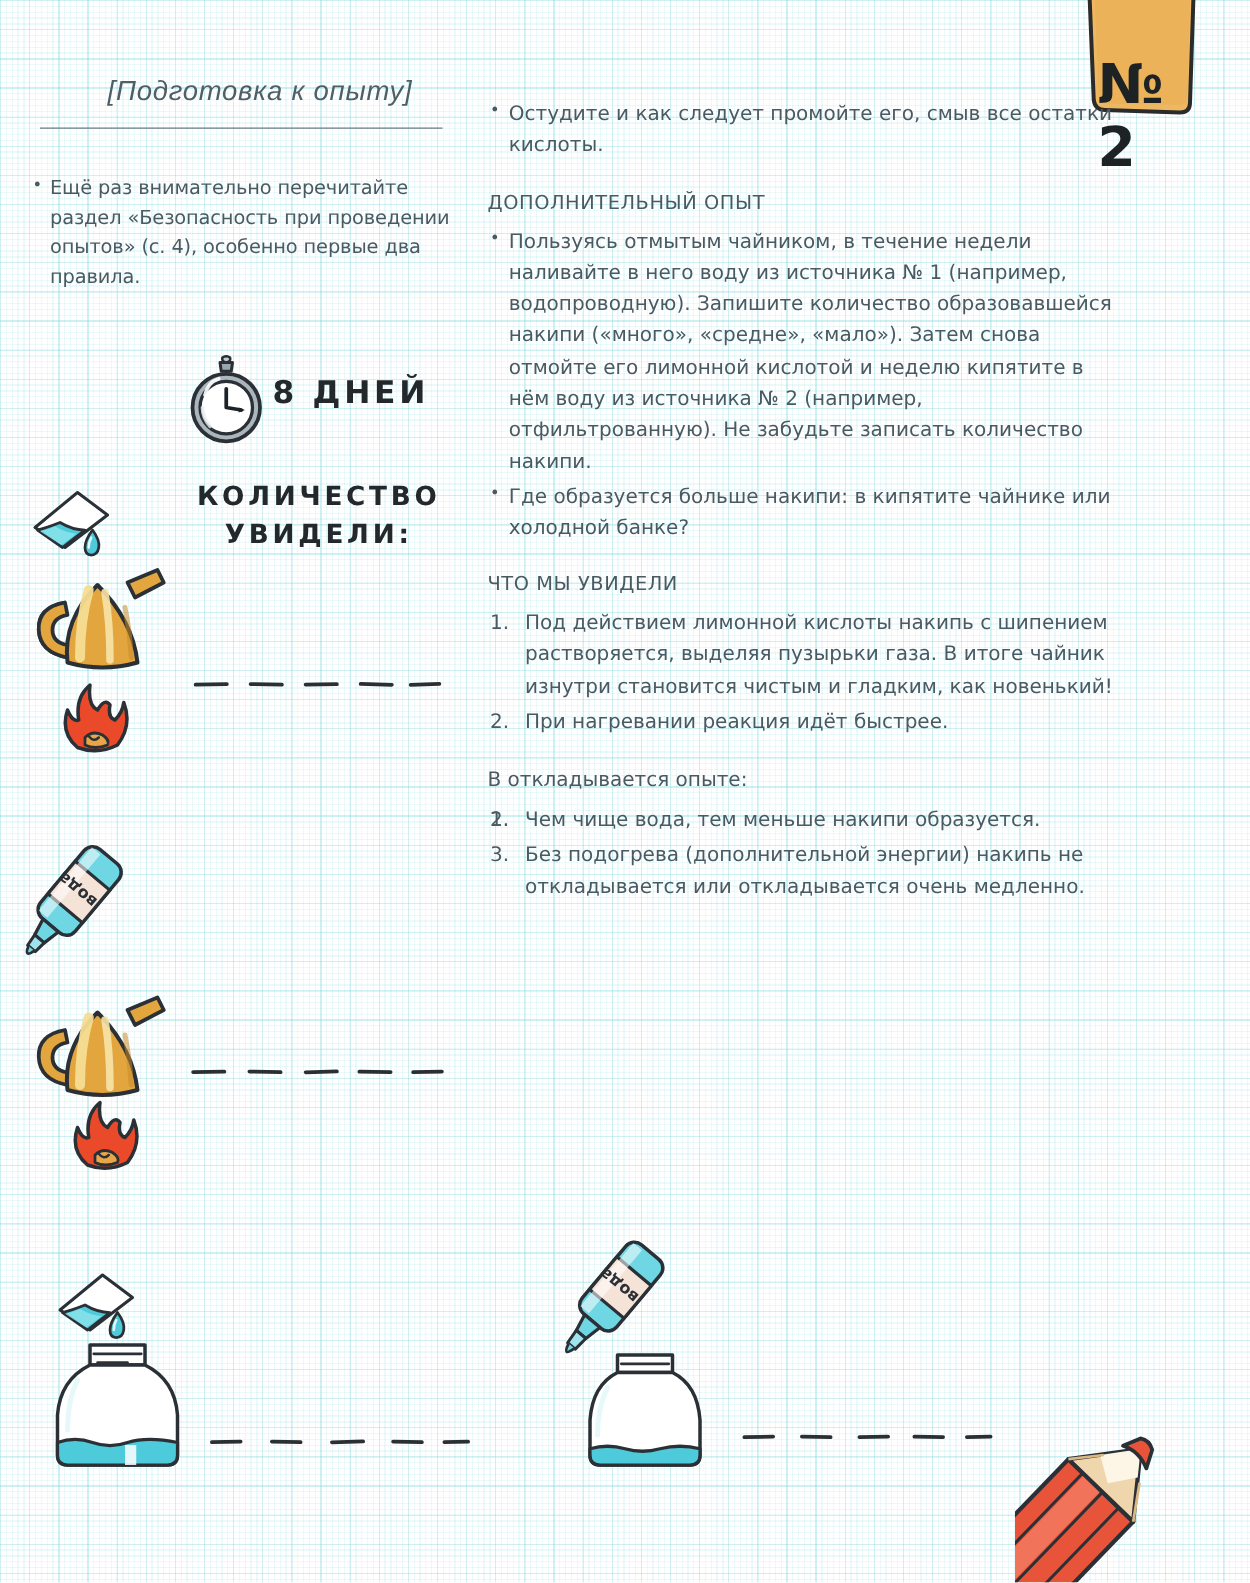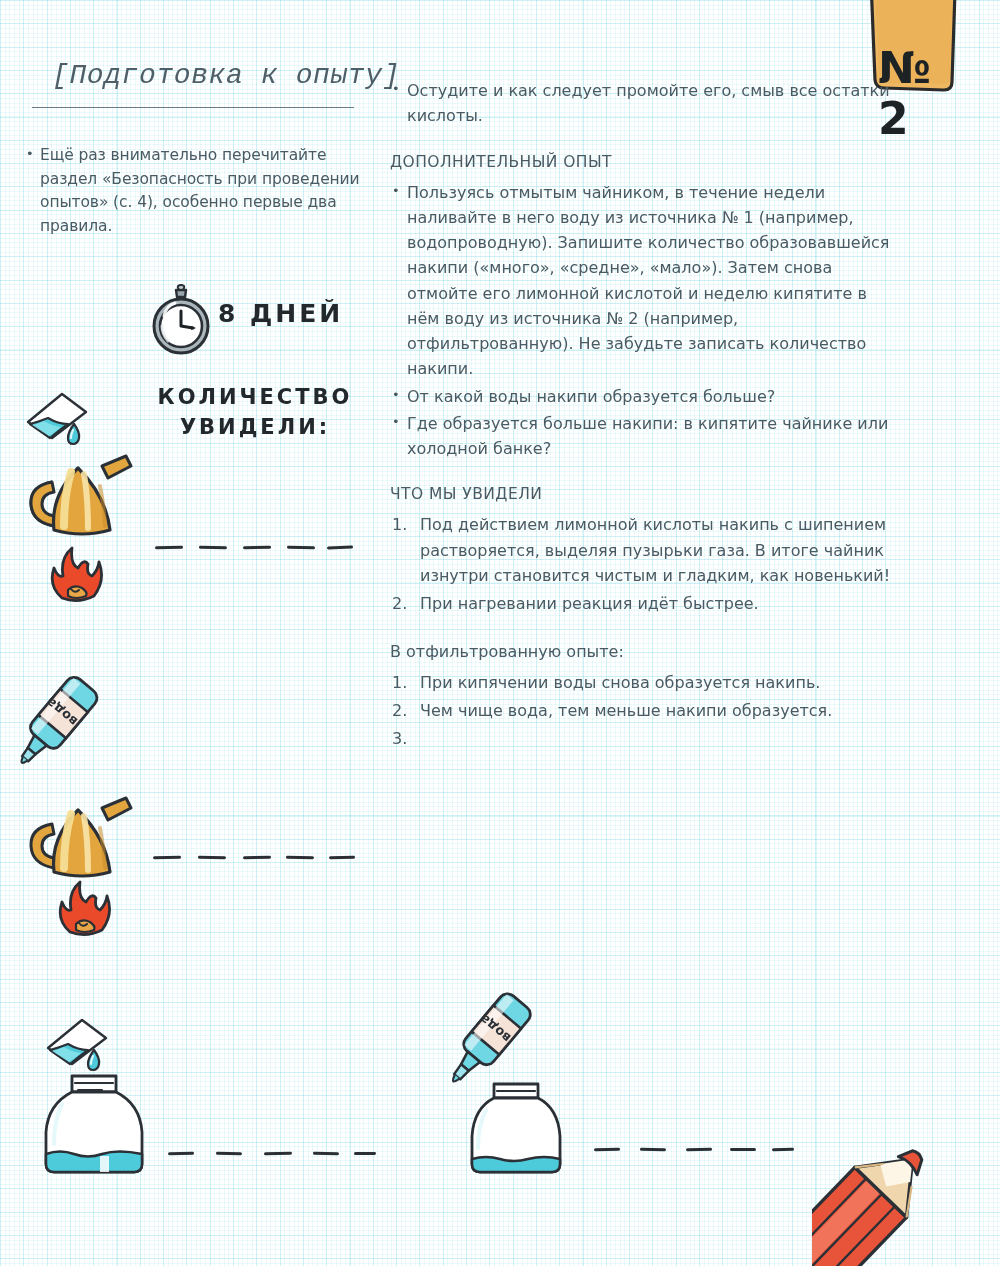--- a/index.html
+++ b/index.html
@@ -49,23 +49,23 @@
     width: 340px;
   }
   .col-right {
     position: absolute;
     left: 390px; top: 78px;
     width: 510px;
   }
 
   
   .section-title {
-    font-family: Liberation Mono, monospace;
+    font-family: Liberation Sans, sans-serif;
     font-style: italic;
-    font-size: 28px;
+    font-size: 22px;
     color: #4e5f68;
     text-align: center;
     letter-spacing: 0.6px;
     white-space: nowrap;
     padding-left: 28px;
   }
   .title-rule {
     margin: 16px 0 0 8px;
     width: 322px;
     height: 1px;
@@ -400,46 +400,45 @@
 <div class="col-right">
 
   <ul class="bullet-list rcol-bullets">
     <li class="bullet-item">Остудите и как следует промойте его, смыв все остатки кислоты.</li>
   </ul>
 
   <div class="heading-caps">ДОПОЛНИТЕЛЬНЫЙ ОПЫТ</div>
 
   <ul class="bullet-list rcol-bullets">
     <li class="bullet-item">Пользуясь отмытым чайником, в течение недели наливайте в него воду из источника № 1 (например, водопроводную). Запишите количество образовавшейся накипи («много», «средне», «мало»). Затем снова отмойте его лимонной кислотой и неделю кипятите в нём воду из источника № 2 (например, отфильтрованную). Не забудьте записать количество накипи.</li>
-    <li class="bullet-item">От какой воды накипи образуется больше?</li>
     <li class="bullet-item">Где образуется больше накипи: в кипятите чайнике или холодной банке?</li>
   </ul>
 
   <div class="heading-caps">ЧТО МЫ УВИДЕЛИ</div>
 
   <ol class="num-list">
     <li>
       <span class="num">1.</span>
       <span>Под действием лимонной кислоты накипь с шипением растворяется, выделяя пузырьки газа. В итоге чайник изнутри становится чистым и гладким, как новенький!</span>
     </li>
     <li>
       <span class="num">2.</span>
       <span>При нагревании реакция идёт быстрее.</span>
     </li>
   </ol>
 
-  <div class="plain-line">В отфильтрованную опыте:</div>
+  <div class="plain-line">В откладывается опыте:</div>
 
   <ol class="num-list">
     <li>
       <span class="num">1.</span>
-      <span>При кипячении воды снова образуется накипь.</span>
     </li>
     <li>
       <span class="num">2.</span>
       <span>Чем чище вода, тем меньше накипи образуется.</span>
     </li>
     <li>
       <span class="num">3.</span>
+      <span>Без подогрева (дополнительной энергии) накипь не откладывается или откладывается очень медленно.</span>
     </li>
   </ol>
 
 </div>
 
 </body></html>

